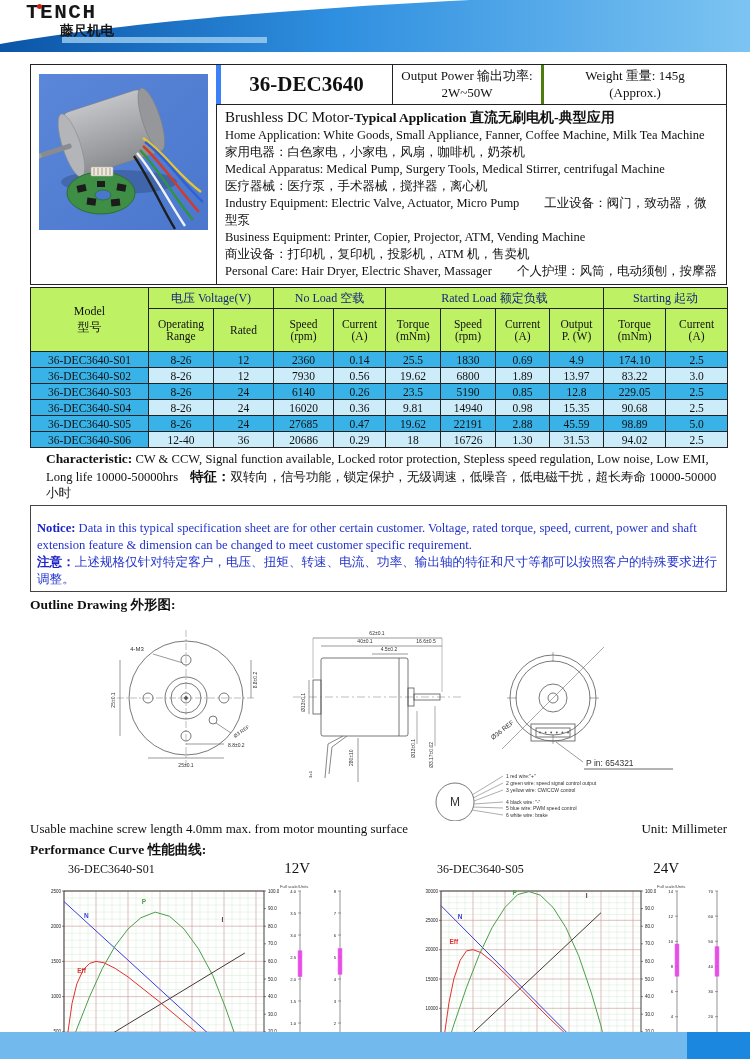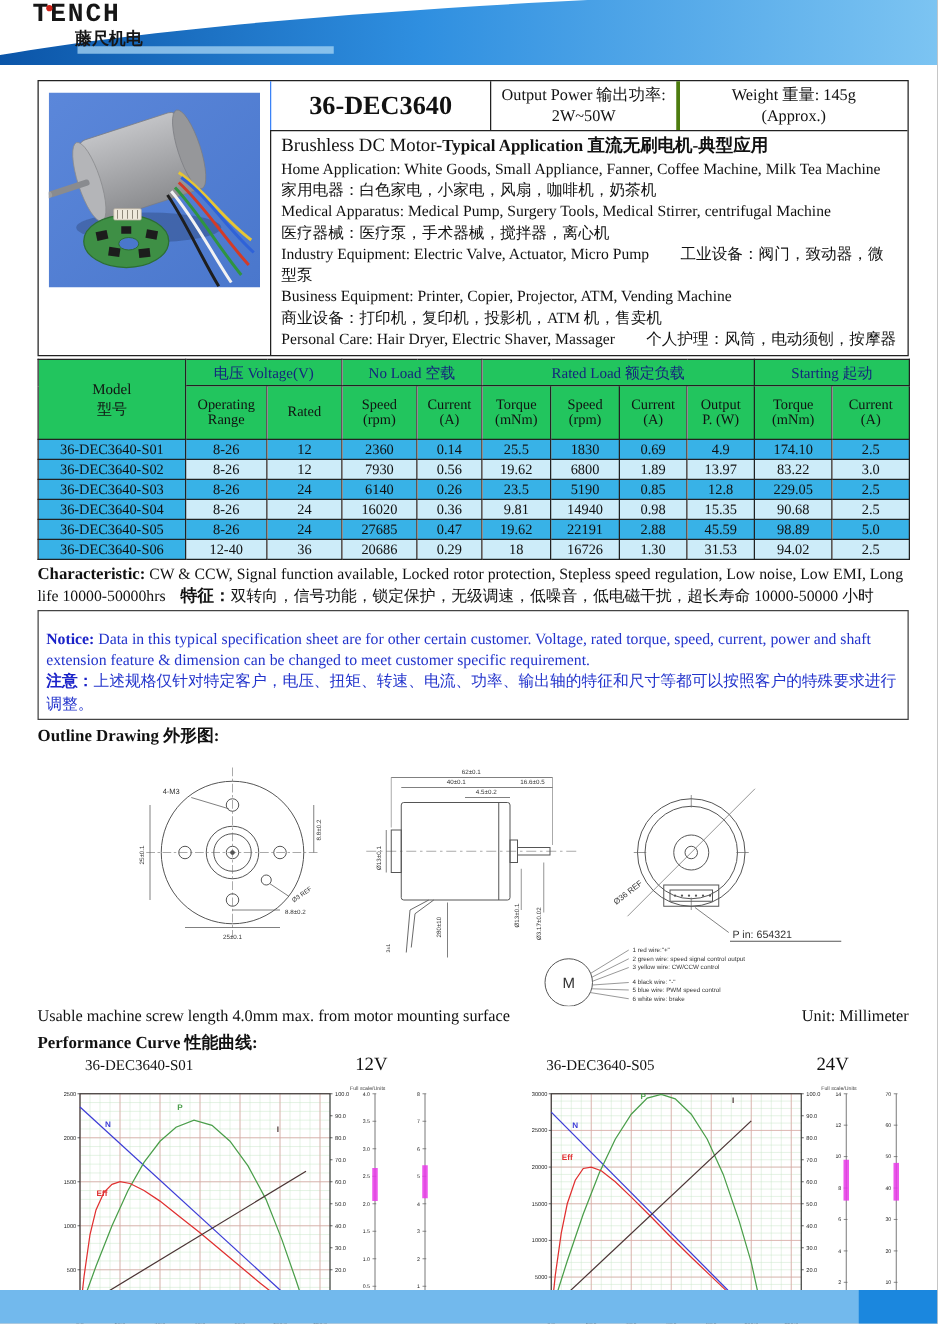--- a/index.html
+++ b/index.html
@@ -10,44 +10,44 @@
   .hdr svg{display:block;}
   .logo{position:absolute;left:26px;top:2px;}
   .logo-dot{position:absolute;left:11px;top:2px;width:5px;height:5px;border-radius:50%;background:#cf2218;}
   .logo-en{font-family:Liberation Mono, monospace;font-weight:800;font-size:21px;letter-spacing:1.5px;color:#161616;line-height:1;}
   .logo-cn{font-family:"Liberation Sans",sans-serif;font-weight:700;font-size:13.5px;color:#161616;margin:0 0 0 34px;line-height:1.15;}
   
   .info{margin:12px 23px 0 30px;border:1.5px solid #222;display:grid;
         grid-template-columns:185px 176px 149px 1fr;grid-template-rows:39px 1fr;}
   .c-photo{grid-row:1/3;grid-column:1;padding:9px 8px;}
   .c-model{grid-column:2;display:flex;align-items:center;justify-content:center;
-           font-weight:700;font-size:21px;border-left:1px solid #3b82f6;}
+           font-weight:700;font-size:21px;border-left:5px solid #3b82f6;}
   .c-power{grid-column:3;border-left:1px solid #222;}
   .c-weight{grid-column:4;border-left:3px solid #4d7c0f;}
   .c-power,.c-weight{display:flex;flex-direction:column;justify-content:center;text-align:center;font-size:13px;line-height:1.3;}
   .c-app{grid-column:2/5;grid-row:2;border-left:1px solid #222;border-top:1px solid #222;
          padding:2px 8px 4px;font-size:12.5px;line-height:1.36;}
   .app-t1{font-weight:400;font-size:15px;}
   .app-t2{font-weight:700;font-size:13.5px;}
   .app-tcn{font-weight:700;font-size:14px;}
   .photo-svg{display:block;width:169px;height:156px;}
   
   table.spec{margin:2px 23px 0 30px;border-collapse:collapse;width:697px;table-layout:fixed;
              text-align:center;font-size:11.5px;}
   table.spec th,table.spec td{border:1px solid #222;padding:0;overflow:hidden;font-weight:400;}
-  table.spec thead th{background:#22c55e;}
+  table.spec thead th{background:#bef264;}
   table.spec .mh{white-space:pre-line;font-size:12px;}
   table.spec .group{color:#14267d;font-size:12px;height:20px;}
   table.spec .subh{white-space:pre-line;font-size:11.5px;height:42px;}
   table.spec tbody td{height:15px;}
   table.spec tr.odd td{background:#38b2e7;}
   table.spec tr.even td{background:#cdecf9;}
   table.spec tbody td.m{background:#38b2e7;}
   
-  .char{margin:2px 23px 0 30px;font-size:12.6px;line-height:1.3;}
+  .char{margin:2px 23px 0 46px;font-size:12.6px;line-height:1.3;}
   .char b{font-size:13.4px;}
   .char b.cn{margin-left:12px;}
   .notice{margin:3px 23px 0 30px;border:1px solid #444;padding:14px 6px 3px;
           color:#2233cc;font-size:12.6px;line-height:1.36;}
   .notice b{color:#1a22c8;}
   .sec-h{margin:4px 23px 0 30px;font-weight:700;font-size:13.5px;}
   .outline-svg{display:block;margin:2px 0 0 25px;width:700px;height:205px;}
   .notes{display:flex;justify-content:space-between;margin:0 23px 0 30px;font-size:13px;}
   
   .charts-head{display:flex;margin:1px 23px 0 30px;}

